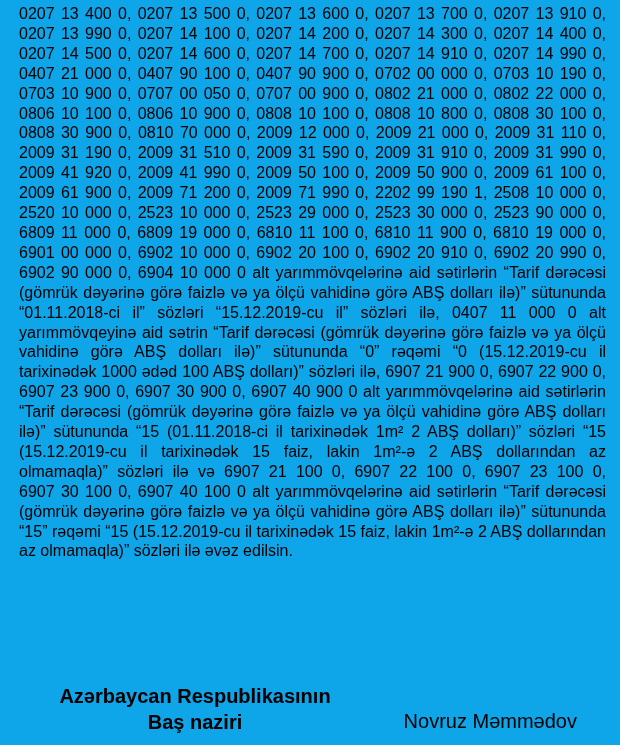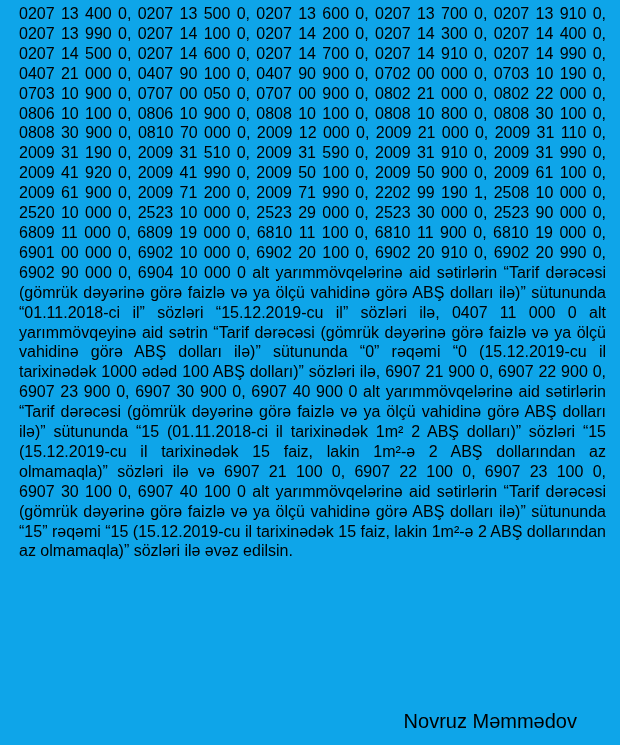--- a/index.html
+++ b/index.html
@@ -50,16 +50,20 @@
     color: #000000;
   }
 </style>
 </head>
 <body>
 
 <div class="page">
 
   <p class="body-text">0207&nbsp;13&nbsp;400&nbsp;0, 0207&nbsp;13&nbsp;500&nbsp;0, 0207&nbsp;13&nbsp;600&nbsp;0, 0207&nbsp;13&nbsp;700&nbsp;0, 0207&nbsp;13&nbsp;910&nbsp;0, 0207&nbsp;13&nbsp;990&nbsp;0, 0207&nbsp;14&nbsp;100&nbsp;0, 0207&nbsp;14&nbsp;200&nbsp;0, 0207&nbsp;14&nbsp;300&nbsp;0, 0207&nbsp;14&nbsp;400&nbsp;0, 0207&nbsp;14&nbsp;500&nbsp;0, 0207&nbsp;14&nbsp;600&nbsp;0, 0207&nbsp;14&nbsp;700&nbsp;0, 0207&nbsp;14&nbsp;910&nbsp;0, 0207&nbsp;14&nbsp;990&nbsp;0, 0407&nbsp;21&nbsp;000&nbsp;0, 0407&nbsp;90&nbsp;100&nbsp;0, 0407&nbsp;90&nbsp;900&nbsp;0, 0702&nbsp;00&nbsp;000&nbsp;0, 0703&nbsp;10&nbsp;190&nbsp;0, 0703&nbsp;10&nbsp;900&nbsp;0, 0707&nbsp;00&nbsp;050&nbsp;0, 0707&nbsp;00&nbsp;900&nbsp;0, 0802&nbsp;21&nbsp;000&nbsp;0, 0802&nbsp;22&nbsp;000&nbsp;0, 0806&nbsp;10&nbsp;100&nbsp;0, 0806&nbsp;10&nbsp;900&nbsp;0, 0808&nbsp;10&nbsp;100&nbsp;0, 0808&nbsp;10&nbsp;800&nbsp;0, 0808&nbsp;30&nbsp;100&nbsp;0, 0808&nbsp;30&nbsp;900&nbsp;0, 0810&nbsp;70&nbsp;000&nbsp;0, 2009&nbsp;12&nbsp;000&nbsp;0, 2009&nbsp;21&nbsp;000&nbsp;0, 2009&nbsp;31&nbsp;110&nbsp;0, 2009&nbsp;31&nbsp;190&nbsp;0, 2009&nbsp;31&nbsp;510&nbsp;0, 2009&nbsp;31&nbsp;590&nbsp;0, 2009&nbsp;31&nbsp;910&nbsp;0, 2009&nbsp;31&nbsp;990&nbsp;0, 2009&nbsp;41&nbsp;920&nbsp;0, 2009&nbsp;41&nbsp;990&nbsp;0, 2009&nbsp;50&nbsp;100&nbsp;0, 2009&nbsp;50&nbsp;900&nbsp;0, 2009&nbsp;61&nbsp;100&nbsp;0, 2009&nbsp;61&nbsp;900&nbsp;0, 2009&nbsp;71&nbsp;200&nbsp;0, 2009&nbsp;71&nbsp;990&nbsp;0, 2202&nbsp;99&nbsp;190&nbsp;1, 2508&nbsp;10&nbsp;000&nbsp;0, 2520&nbsp;10&nbsp;000&nbsp;0, 2523&nbsp;10&nbsp;000&nbsp;0, 2523&nbsp;29&nbsp;000&nbsp;0, 2523&nbsp;30&nbsp;000&nbsp;0, 2523&nbsp;90&nbsp;000&nbsp;0, 6809&nbsp;11&nbsp;000&nbsp;0, 6809&nbsp;19&nbsp;000&nbsp;0, 6810&nbsp;11&nbsp;100&nbsp;0, 6810&nbsp;11&nbsp;900&nbsp;0, 6810&nbsp;19&nbsp;000&nbsp;0, 6901&nbsp;00&nbsp;000&nbsp;0, 6902&nbsp;10&nbsp;000&nbsp;0, 6902&nbsp;20&nbsp;100&nbsp;0, 6902&nbsp;20&nbsp;910&nbsp;0, 6902&nbsp;20&nbsp;990&nbsp;0, 6902&nbsp;90&nbsp;000&nbsp;0, 6904&nbsp;10&nbsp;000&nbsp;0 alt yarımmövqelərinə aid sətirlərin “Tarif dərəcəsi (gömrük dəyərinə görə faizlə və ya ölçü vahidinə görə ABŞ dolları ilə)” sütununda “01.11.2018-ci il” sözləri “15.12.2019-cu il” sözləri ilə, 0407&nbsp;11&nbsp;000&nbsp;0 alt yarımmövqeyinə aid sətrin “Tarif dərəcəsi (gömrük dəyərinə görə faizlə və ya ölçü vahidinə görə ABŞ dolları ilə)” sütununda “0” rəqəmi “0 (15.12.2019-cu il tarixinədək 1000 ədəd 100 ABŞ dolları)” sözləri ilə, 6907&nbsp;21&nbsp;900&nbsp;0, 6907&nbsp;22&nbsp;900&nbsp;0, 6907&nbsp;23&nbsp;900&nbsp;0, 6907&nbsp;30&nbsp;900&nbsp;0, 6907&nbsp;40&nbsp;900&nbsp;0 alt yarımmövqelərinə aid sətirlərin “Tarif dərəcəsi (gömrük dəyərinə görə faizlə və ya ölçü vahidinə görə ABŞ dolları ilə)” sütununda “15 (01.11.2018-ci il tarixinədək 1m² 2 ABŞ dolları)” sözləri “15 (15.12.2019-cu il tarixinədək 15 faiz, lakin 1m²-ə 2 ABŞ dollarından az olmamaqla)” sözləri ilə və 6907&nbsp;21&nbsp;100&nbsp;0, 6907&nbsp;22&nbsp;100&nbsp;0, 6907&nbsp;23&nbsp;100&nbsp;0, 6907&nbsp;30&nbsp;100&nbsp;0, 6907&nbsp;40&nbsp;100&nbsp;0 alt yarımmövqelərinə aid sətirlərin “Tarif dərəcəsi (gömrük dəyərinə görə faizlə və ya ölçü vahidinə görə ABŞ dolları ilə)” sütununda “15” rəqəmi “15 (15.12.2019-cu il tarixinədək 15 faiz, lakin 1m²-ə 2 ABŞ dollarından az olmamaqla)” sözləri ilə əvəz edilsin.</p>
 
+  <div class="sig-office">
+    <div>Azərbaycan Respublikasının</div>
+    <div>Baş naziri</div>
+  </div>
 
   <div class="sig-name">Novruz Məmmədov</div>
 
 </div>
 
 </body></html>

